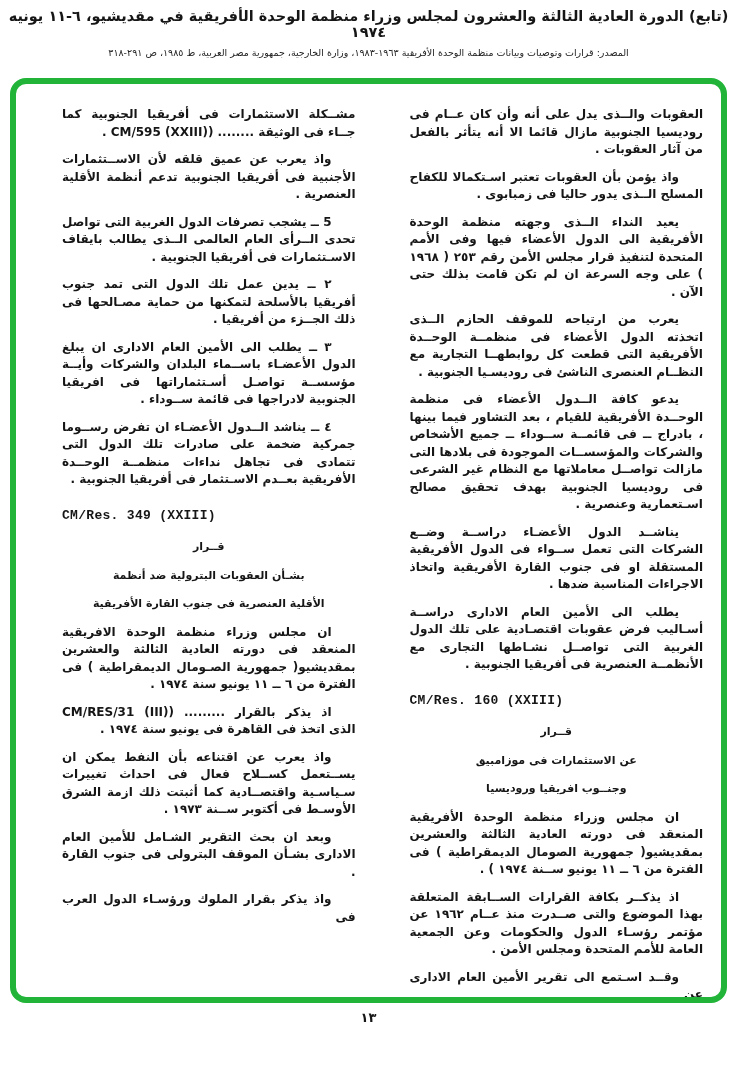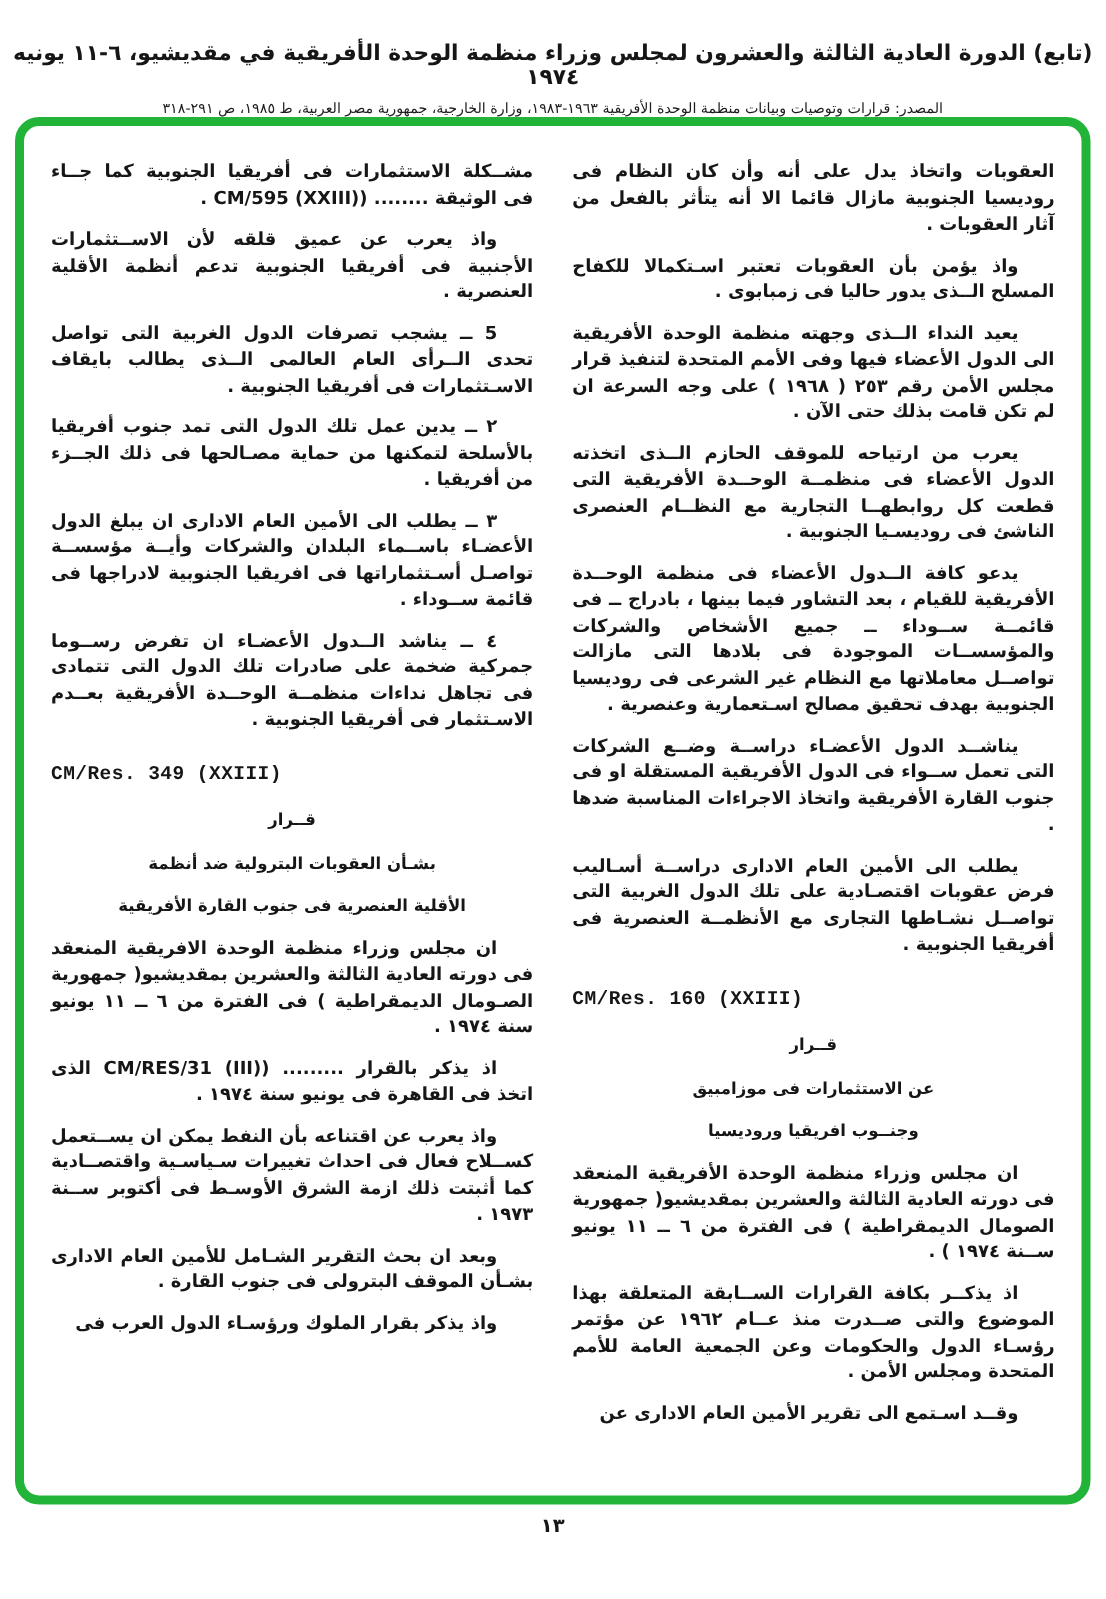--- a/index.html
+++ b/index.html
@@ -8,21 +8,21 @@
     background: #ffffff;
     color: #161616;
     font-family: "DejaVu Sans", sans-serif;
     overflow: hidden;
   }
   .page { position: relative; width: 737px; height: 1066px; }
 
   .page-header {
     direction: rtl;
     text-align: center;
-    padding-top: 28px;
+    padding-top: 8px;
   }
   .header-line1 {
     font-size: 14.5px;
     font-weight: 700;
     letter-spacing: -0.2px;
   }
   .header-line2 {
     font-size: 9.5px;
     font-weight: 400;
     margin-top: 7px;
@@ -47,20 +47,21 @@
     box-sizing: border-box;
     overflow: hidden;
   }
   .col {
     flex: 1 1 0;
     direction: rtl;
     text-align: justify;
     font-size: 12px;
     line-height: 17.5px;
     font-weight: 700;
+    margin-left: 28px;
   }
   .para { margin: 0 0 10px 0; }
   .para.indent { text-indent: 24px; }
   .para.last-line-open { margin-bottom: 0; }
   .res-code {
     direction: ltr;
     text-align: left;
     text-indent: 0;
     font-size: 13px;
     font-weight: 700;
@@ -92,21 +93,21 @@
 
   <div class="page-header">
     <div class="header-line1">(تابع) الدورة العادية الثالثة والعشرون لمجلس وزراء منظمة الوحدة الأفريقية في مقديشيو، ٦-١١ يونيه ١٩٧٤</div>
     <div class="header-line2">المصدر: قرارات وتوصيات وبيانات منظمة الوحدة الأفريقية ١٩٦٣-١٩٨٣، وزارة الخارجية، جمهورية مصر العربية، ط ١٩٨٥، ص ٢٩١-٣١٨</div>
   </div>
 
   <div class="content-frame">
     <div class="columns">
 
       <div class="col">
-        <p class="para">العقوبات واتخاذ يدل على أنه وأن كان النظام فى روديسيا الجنوبية مازال قائما الا أنه يتأثر بالفعل من آثار العقوبات .</p>
+        <p class="para">العقوبات والــذى يدل على أنه وأن كان عــام فى روديسيا الجنوبية مازال قائما الا أنه يتأثر بالفعل من آثار العقوبات .</p>
         <p class="para indent">واذ يؤمن بأن العقوبات تعتبر اسـتكمالا للكفاح المسلح الــذى يدور حاليا فى زمبابوى .</p>
         <p class="para indent">يعيد النداء الــذى وجهته منظمة الوحدة الأفريقية الى الدول الأعضاء فيها وفى الأمم المتحدة لتنفيذ قرار مجلس الأمن رقم ٢٥٣ ( ١٩٦٨ ) على وجه السرعة ان لم تكن قامت بذلك حتى الآن .</p>
         <p class="para indent">يعرب من ارتياحه للموقف الحازم الــذى اتخذته الدول الأعضاء فى منظمــة الوحــدة الأفريقية التى قطعت كل روابطهــا التجارية مع النظــام العنصرى الناشئ فى روديسـيا الجنوبية .</p>
         <p class="para indent">يدعو كافة الــدول الأعضاء فى منظمة الوحــدة الأفريقية للقيام ، بعد التشاور فيما بينها ، بادراج ــ فى قائمــة ســوداء ــ جميع الأشخاص والشركات والمؤسســات الموجودة فى بلادها التى مازالت تواصــل معاملاتها مع النظام غير الشرعى فى روديسيا الجنوبية بهدف تحقيق مصالح اسـتعمارية وعنصرية .</p>
         <p class="para indent">يناشــد الدول الأعضـاء دراســة وضــع الشركات التى تعمل ســواء فى الدول الأفريقية المستقلة او فى جنوب القارة الأفريقية واتخاذ الاجراءات المناسبة ضدها .</p>
         <p class="para indent">يطلب الى الأمين العام الادارى دراســة أسـاليب فرض عقوبات اقتصـادية على تلك الدول الغربية التى تواصــل نشـاطها التجارى مع الأنظمــة العنصرية فى أفريقيا الجنوبية .</p>
         <p class="para res-code">CM/Res. 160 (XXIII)</p>
         <p class="para res-title main">قــرار</p>
         <p class="para res-title">عن الاستثمارات فى موزامبيق</p>
         <p class="para res-title">وجنــوب افريقيا وروديسيا</p>

